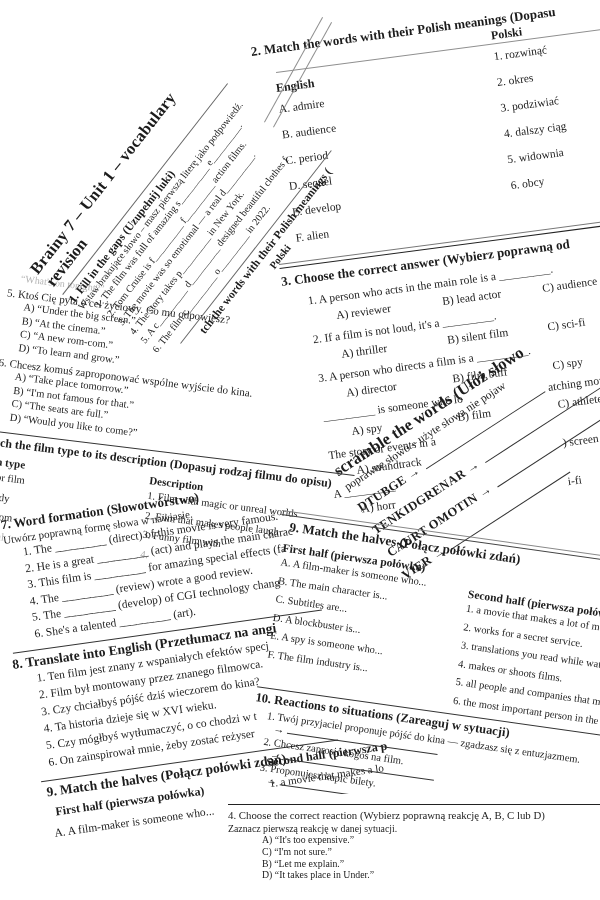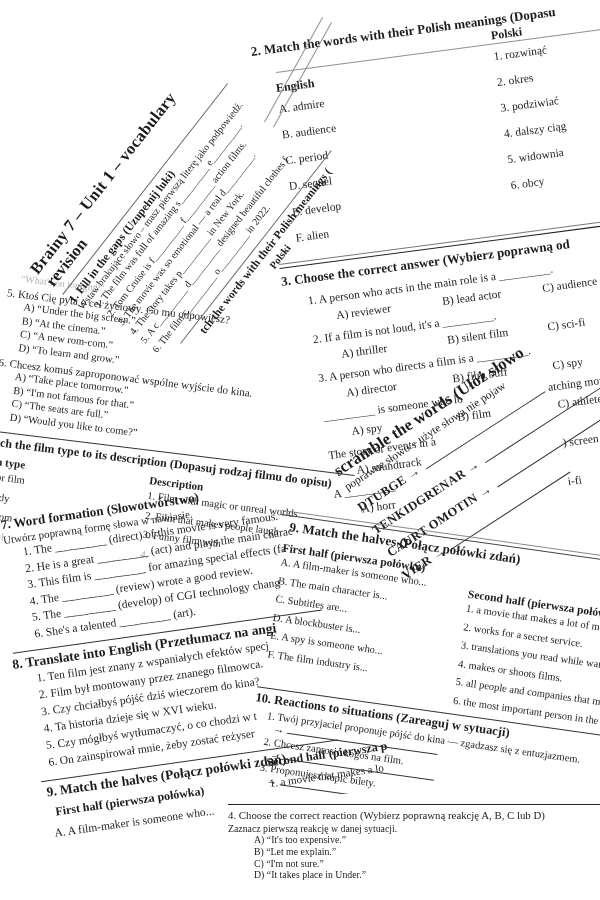--- a/index.html
+++ b/index.html
@@ -91,21 +91,21 @@
   #sheet-mh .it{margin-left:14px;font-size:10.5px;margin-top:3px;white-space:nowrap;}
   #sheet-mh .ar{margin-left:22px;font-size:11px;}
   #sheet-mh .blank{width:152px;}
 
   
   #sheet-react{left:228px;top:794px;width:372px;height:106px;background:#fff;z-index:9;}
   #sheet-react .rl{border-top:1.4px solid #222;margin:10px 0 4px 0;width:372px;}
   #sheet-react .h{font-size:10.8px;font-weight:normal;white-space:nowrap;}
   #sheet-react .sub{font-size:9.8px;margin-top:2px;}
   #sheet-react .it{font-size:10.2px;margin-left:16px;margin-top:3px;}
-  #sheet-react .op{font-size:9.8px;margin-left:26px;line-height:11.8px;}
+  #sheet-react .op{font-size:9.8px;margin-left:34px;line-height:11.8px;}
 
   
   #sheet-m23{z-index:1;} #sheet-uns{z-index:2;} #sheet-sit{z-index:3;}
   #sheet-wf{z-index:4;} #sheet-mh{z-index:5;} #sheet-brainy{z-index:6;}
   .edge{z-index:6;}
 </style>
 </head>
 <body>
 
 <div id="canvas">
@@ -299,18 +299,18 @@
 
   <div class="edge" style="left:264px;top:122px;width:120px;transform:rotate(-61deg);"></div>
   <div class="edge" style="left:273px;top:127px;width:120px;transform:rotate(-61deg);"></div>
   <div class="edge" style="left:276px;top:72px;width:336px;transform:rotate(-7.5deg);"></div>
 
   <div class="sheet" id="sheet-react">
     <div class="rl"></div>
     <div class="h">4. Choose the correct reaction (Wybierz poprawną reakcję A, B, C lub D)</div>
     <div class="sub">Zaznacz pierwszą reakcję w danej sytuacji.</div>
     <div class="op">A) “It's too expensive.”</div>
+    <div class="op">C) “I'm not sure.”</div>
     <div class="op">B) “Let me explain.”</div>
-    <div class="op">C) “I'm not sure.”</div>
     <div class="op">D) “It takes place in Under.”</div>
   </div>
 
 </div>
 
 </body></html>

